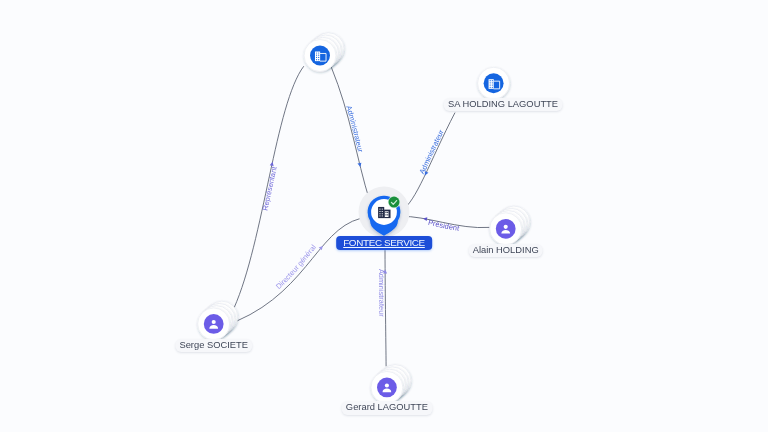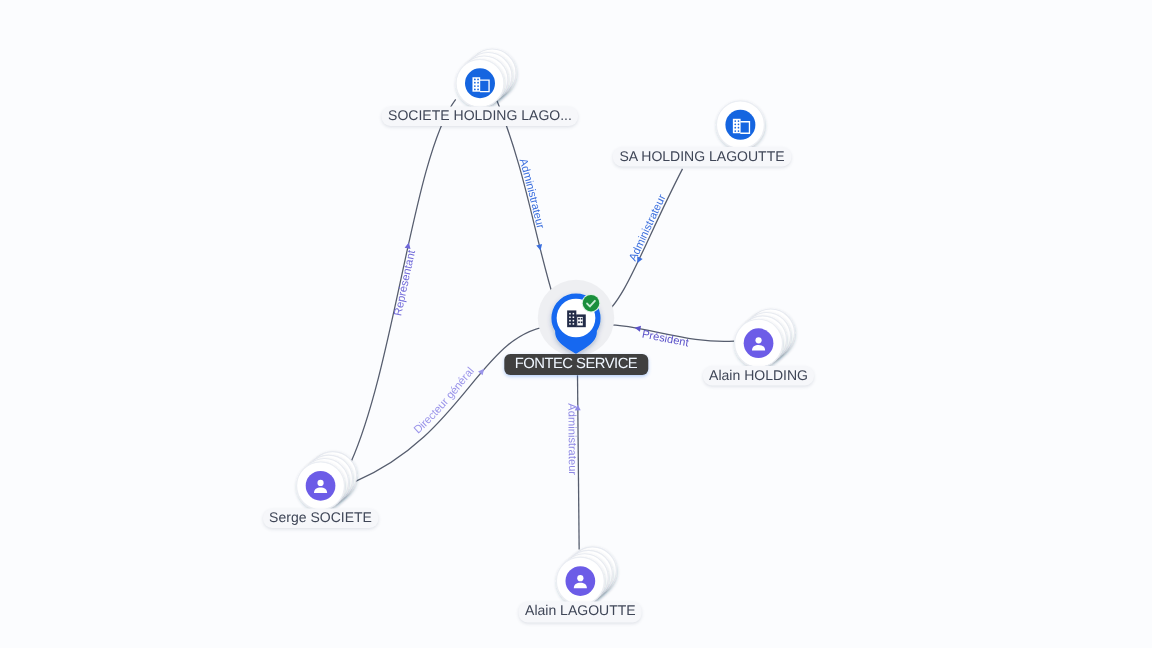--- a/index.html
+++ b/index.html
@@ -7,23 +7,23 @@
   body{width:768px;height:432px;overflow:hidden;background:#fbfcfe;
        font-family:"Liberation Sans",sans-serif;}
   #stage{position:relative;width:768px;height:432px;background:#fbfcfe;}
   svg.layer{position:absolute;left:0;top:0;width:768px;height:432px;overflow:visible;}
   #nodelayer{position:absolute;left:0;top:0;width:768px;height:432px;}
   .pill{position:absolute;transform:translateX(-50%);
         white-space:nowrap;border-radius:6px;background:#f6f7fa;
         color:#3f4657;font-size:9.35px;
         padding:0 4.4px;line-height:13.4px;height:13.4px;
         box-shadow:0 1px 2.2px rgba(45,60,95,.13);}
-  .pill.sel{background:#404040;color:#f0f7ff;font-size:9.9px;letter-spacing:-0.35px;
+  .pill.sel{background:#1d4ed8;color:#f0f7ff;font-size:9.9px;letter-spacing:-0.35px;
         line-height:14.4px;height:14.4px;padding:0 7px 0 7px;border-radius:4px;
-        box-shadow:0 1px 2.5px rgba(18,104,240,.30);}
+        box-shadow:0 1px 2.5px rgba(18,104,240,.30);text-decoration:underline;}
   .etext{font-size:7.4px;font-family:"Liberation Sans",sans-serif;}
 </style>
 </head>
 <body>
 
 <div id="stage">
   <svg class="layer" id="edgelayer">
       <defs>
         <path id="tp-e1" d="M 331.2,66.9 C 350.8,114.9 356,156.8 370,202" fill="none"></path>
         <path id="tp-e2" d="M 401.1,210.6 C 415.9,203 429.8,161.1 455,112.6" fill="none"></path>
@@ -171,19 +171,18 @@
         <circle cx="386.9" cy="387.4" r="15.95" fill="#ffffff" stroke="#ebeef3" stroke-width="0.75" filter="url(#nshadow)"></circle>
         <circle cx="386.9" cy="387.4" r="9.9" fill="#6c5ce7"></circle>
         <g transform="translate(379.79999999999995,380.29999999999995) scale(0.5916666666666667)">
           <circle cx="12" cy="8.7" r="3.5" fill="#fff"></circle>
           <path d="M4.6 20.1c0-4.1 3.3-6.1 7.4-6.1s7.4 2.0 7.4 6.1z" fill="#fff"></path>
         </g>
       </g>
     </svg>
   <div id="nodelayer">
       <div class="pill sel" style="left: 384px; top: 235.9px;">FONTEC SERVICE</div>
-      <div class="pill" style="left: 320px; top: 71px;">SOCIETE HOLDING LAGO...</div>
-      <div class="pill" style="left: 468px; top: 98px;">SA HOLDING LAGOUTTE</div>
+      <div class="pill" style="left: 503px; top: 98px;">SA HOLDING LAGOUTTE</div>
       <div class="pill" style="left: 505.7px; top: 244px;">Alain HOLDING</div>
       <div class="pill" style="left: 213.7px; top: 338.9px;">Serge SOCIETE</div>
-      <div class="pill" style="left: 386.9px; top: 401.3px;">Alain LAGOUTTE</div>
+      <div class="pill" style="left: 386.9px; top: 401.3px;">Gerard LAGOUTTE</div>
     </div>
 </div>
 
 </body></html>

